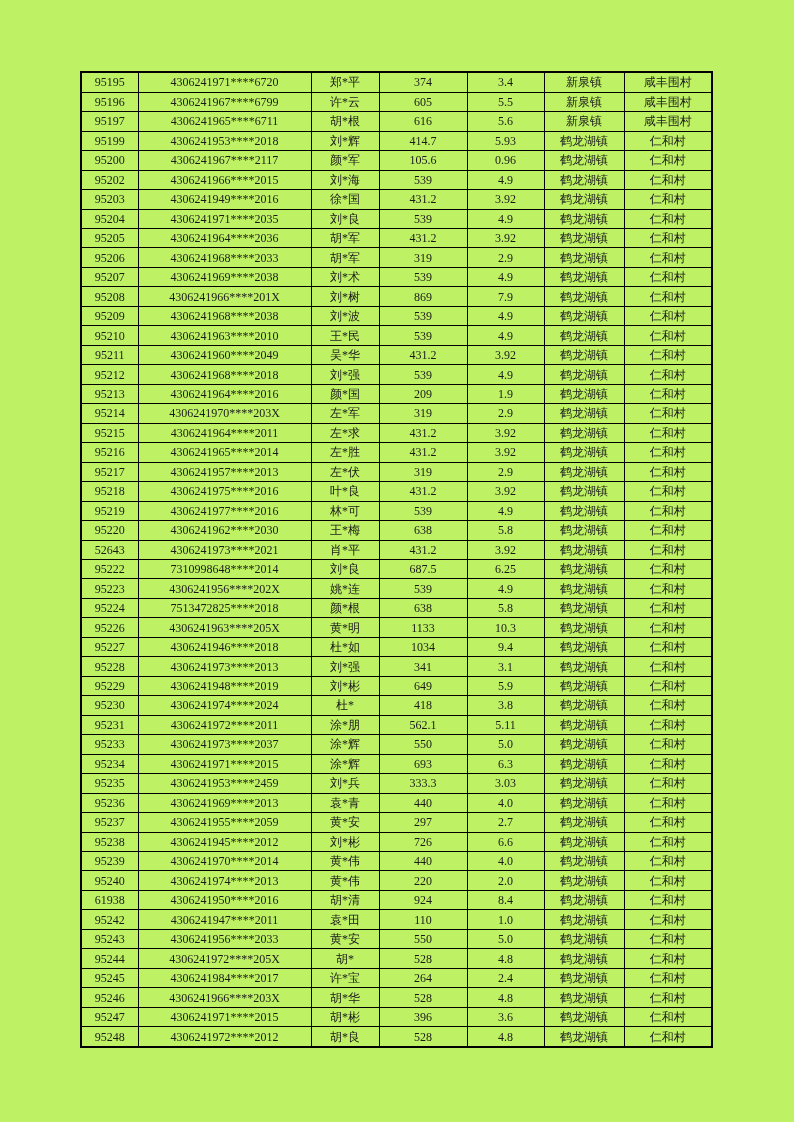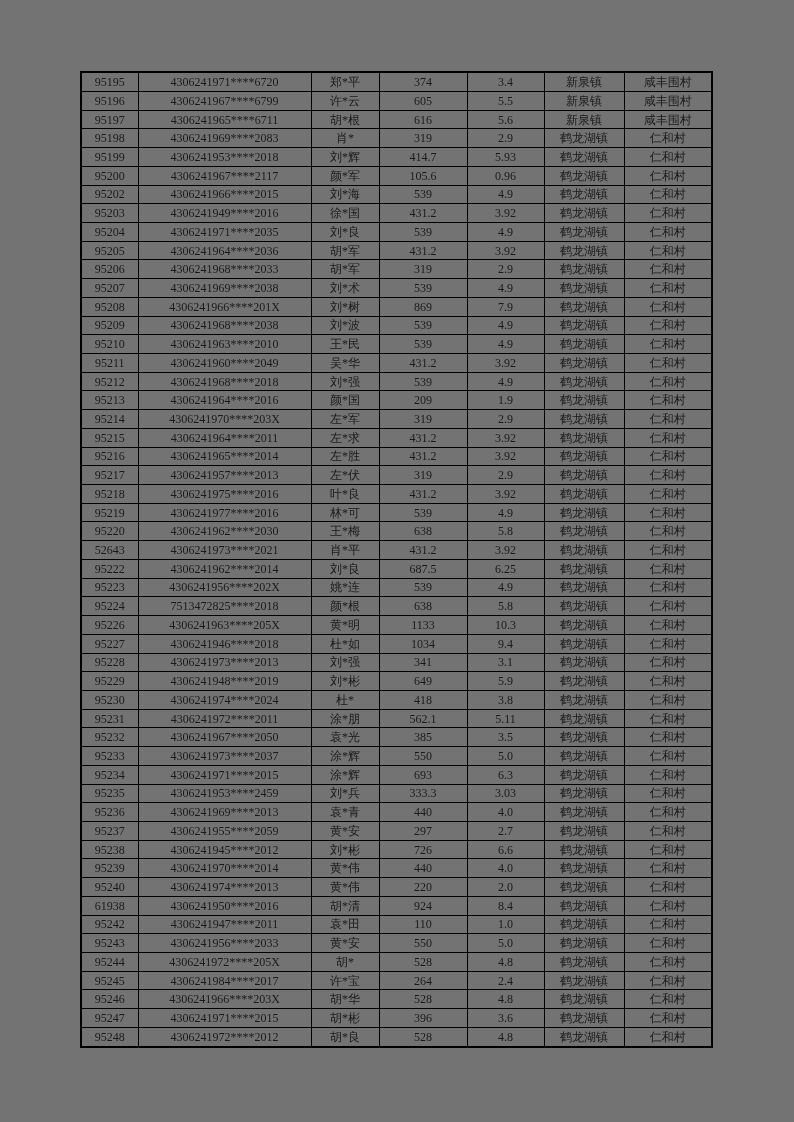--- a/index.html
+++ b/index.html
@@ -9,21 +9,21 @@
   }
   body {
     width: 794px;
     height: 1122px;
     font-family: "Liberation Serif", "DejaVu Serif", serif;
   }
   .page {
     position: relative;
     width: 794px;
     height: 1122px;
-    background: #737373;
+    background: #bef264;
     overflow: hidden;
   }
   table.grid {
     position: absolute;
     left: 80px;
     top: 71px;
     width: 631px;
     height: 977px;
     border-collapse: collapse;
     table-layout: fixed;
@@ -84,29 +84,20 @@
         <tr>
           <td>95197</td>
           <td>4306241965****6711</td>
           <td>胡*根</td>
           <td>616</td>
           <td>5.6</td>
           <td>新泉镇</td>
           <td>咸丰围村</td>
         </tr>
         <tr>
-          <td>95198</td>
-          <td>4306241969****2083</td>
-          <td>肖*</td>
-          <td>319</td>
-          <td>2.9</td>
-          <td>鹤龙湖镇</td>
-          <td>仁和村</td>
-        </tr>
-        <tr>
           <td>95199</td>
           <td>4306241953****2018</td>
           <td>刘*辉</td>
           <td>414.7</td>
           <td>5.93</td>
           <td>鹤龙湖镇</td>
           <td>仁和村</td>
         </tr>
         <tr>
           <td>95200</td>
@@ -292,21 +283,21 @@
           <td>52643</td>
           <td>4306241973****2021</td>
           <td>肖*平</td>
           <td>431.2</td>
           <td>3.92</td>
           <td>鹤龙湖镇</td>
           <td>仁和村</td>
         </tr>
         <tr>
           <td>95222</td>
-          <td>4306241962****2014</td>
+          <td>7310998648****2014</td>
           <td>刘*良</td>
           <td>687.5</td>
           <td>6.25</td>
           <td>鹤龙湖镇</td>
           <td>仁和村</td>
         </tr>
         <tr>
           <td>95223</td>
           <td>4306241956****202X</td>
           <td>姚*连</td>
@@ -372,29 +363,20 @@
         <tr>
           <td>95231</td>
           <td>4306241972****2011</td>
           <td>涂*朋</td>
           <td>562.1</td>
           <td>5.11</td>
           <td>鹤龙湖镇</td>
           <td>仁和村</td>
         </tr>
         <tr>
-          <td>95232</td>
-          <td>4306241967****2050</td>
-          <td>袁*光</td>
-          <td>385</td>
-          <td>3.5</td>
-          <td>鹤龙湖镇</td>
-          <td>仁和村</td>
-        </tr>
-        <tr>
           <td>95233</td>
           <td>4306241973****2037</td>
           <td>涂*辉</td>
           <td>550</td>
           <td>5.0</td>
           <td>鹤龙湖镇</td>
           <td>仁和村</td>
         </tr>
         <tr>
           <td>95234</td>

